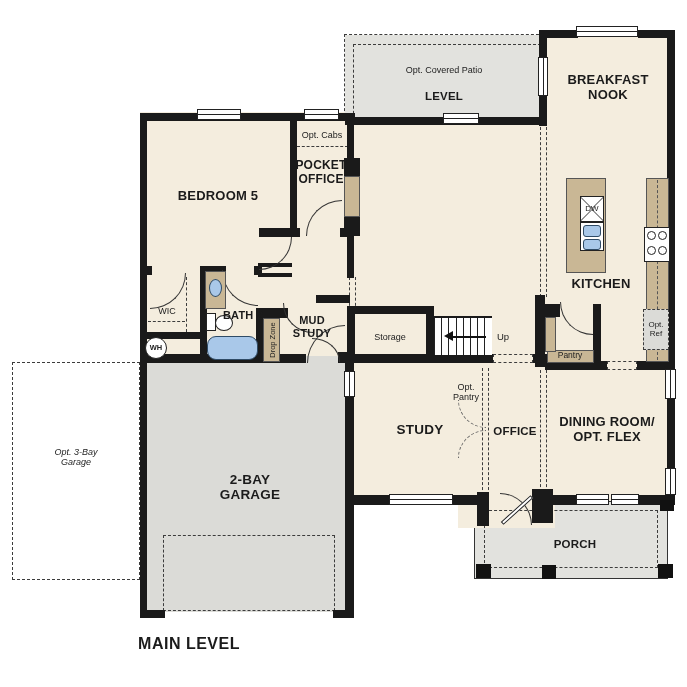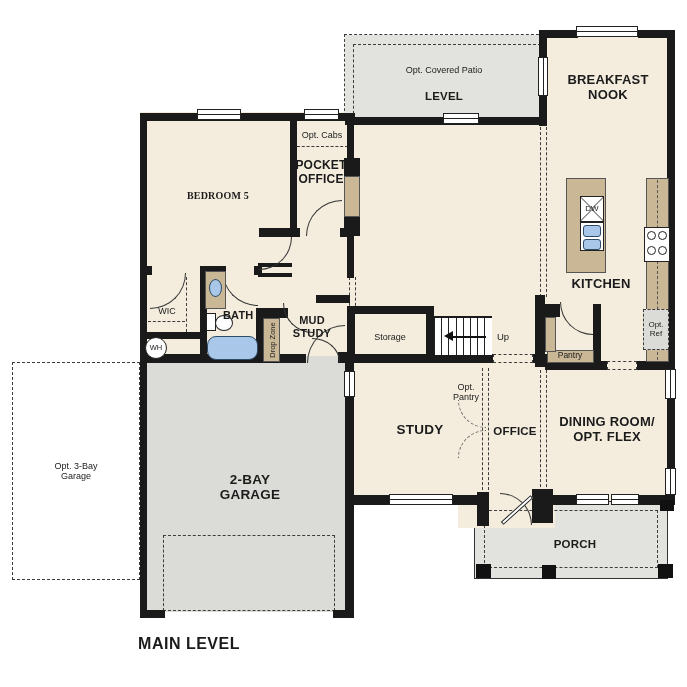--- a/index.html
+++ b/index.html
@@ -164,39 +164,39 @@
 
   <div class="stairs" style="left:434px;top:318px;width:58px;height:37px;"></div>
   <div style="left:452px;top:336px;width:34px;height:2px;background:#111;"></div>
   <div style="left:444px;top:331px;width:0;height:0;border-top:5.5px solid rgba(0,0,0,0);border-bottom:5.5px solid rgba(0,0,0,0);border-right:9px solid #111;"></div>
 
   <div class="post" style="left:476px;top:564px;width:15px;height:14px;"></div>
   <div class="post" style="left:542px;top:565px;width:14px;height:14px;"></div>
   <div class="post" style="left:658px;top:564px;width:15px;height:14px;"></div>
   <div class="post" style="left:660px;top:500px;width:14px;height:11px;"></div>
 
-  <div class="lbl nw" style="left:218px;top:196px;font-size:10px;font-family:Liberation Serif, serif;">BEDROOM 5</div>
+  <div class="lbl nw" style="left:218px;top:196px;font-size:13px;">BEDROOM 5</div>
   <div class="lbl" style="left:321px;top:173px;width:64px;font-size:12px;">POCKET OFFICE</div>
   <div class="lbl sm nw" style="left:322px;top:135px;">Opt. Cabs</div>
   <div class="lbl nw" style="left:444px;top:97px;font-size:11.5px;">LEVEL</div>
   <div class="lbl sm nw" style="left:444px;top:70px;">Opt. Covered Patio</div>
   <div class="lbl" style="left:608px;top:88px;width:100px;font-size:13px;">BREAKFAST NOOK</div>
   <div class="lbl nw" style="left:601px;top:284px;font-size:13px;">KITCHEN</div>
   <div class="lbl sm nw" style="left:167px;top:311px;">WIC</div>
   <div class="lbl" style="left:243px;top:315px;width:42px;font-size:11px;">BATH 2</div>
   <div class="lbl" style="left:312px;top:327px;width:44px;font-size:11px;">MUD STUDY</div>
   <div class="vlbl" style="left:272px;top:340px;">Drop Zone</div>
   <div class="lbl sm nw" style="left:390px;top:337px;">Storage</div>
   <div class="lbl sm nw" style="left:503px;top:337px;font-size:9.5px;">Up</div>
   <div class="lbl nw" style="left:420px;top:430px;font-size:13.5px;">STUDY</div>
   <div class="lbl sm" style="left:466px;top:392px;width:34px;">Opt. Pantry</div>
   <div class="lbl nw" style="left:515px;top:432px;font-size:11.5px;">OFFICE</div>
   <div class="lbl" style="left:607px;top:430px;width:96px;font-size:13px;">DINING ROOM/ OPT. FLEX</div>
   <div class="lbl sm nw" style="left:570px;top:356px;font-size:8.5px;">Pantry</div>
   <div class="lbl nw" style="left:575px;top:545px;font-size:11.5px;">PORCH</div>
   <div class="lbl" style="left:250px;top:487px;width:82px;font-size:13.5px;">2-BAY GARAGE</div>
-  <div class="lbl sm" style="left:76px;top:471px;width:70px;">Opt. 3-Bay Garage</div>
-  <div class="lbl sm nw" style="left:156px;top:348px;font-size:7.5px;">WH</div>
+  <div class="lbl sm" style="left:76px;top:457px;width:70px;font-style:italic;">Opt. 3-Bay Garage</div>
+  <div class="lbl sm nw" style="left:156px;top:348px;font-size:7.5px;font-weight:bold;">WH</div>
   <div class="lbl sm nw" style="left:592px;top:209px;font-size:8px;">DW</div>
   <div class="lbl sm" style="left:656px;top:329px;width:24px;font-size:8px;">Opt. Ref</div>
   <div class="lbl nw" style="left:189px;top:644px;font-size:16px;letter-spacing:.5px;">MAIN LEVEL</div>
 
 </div>
 
 </body></html>

